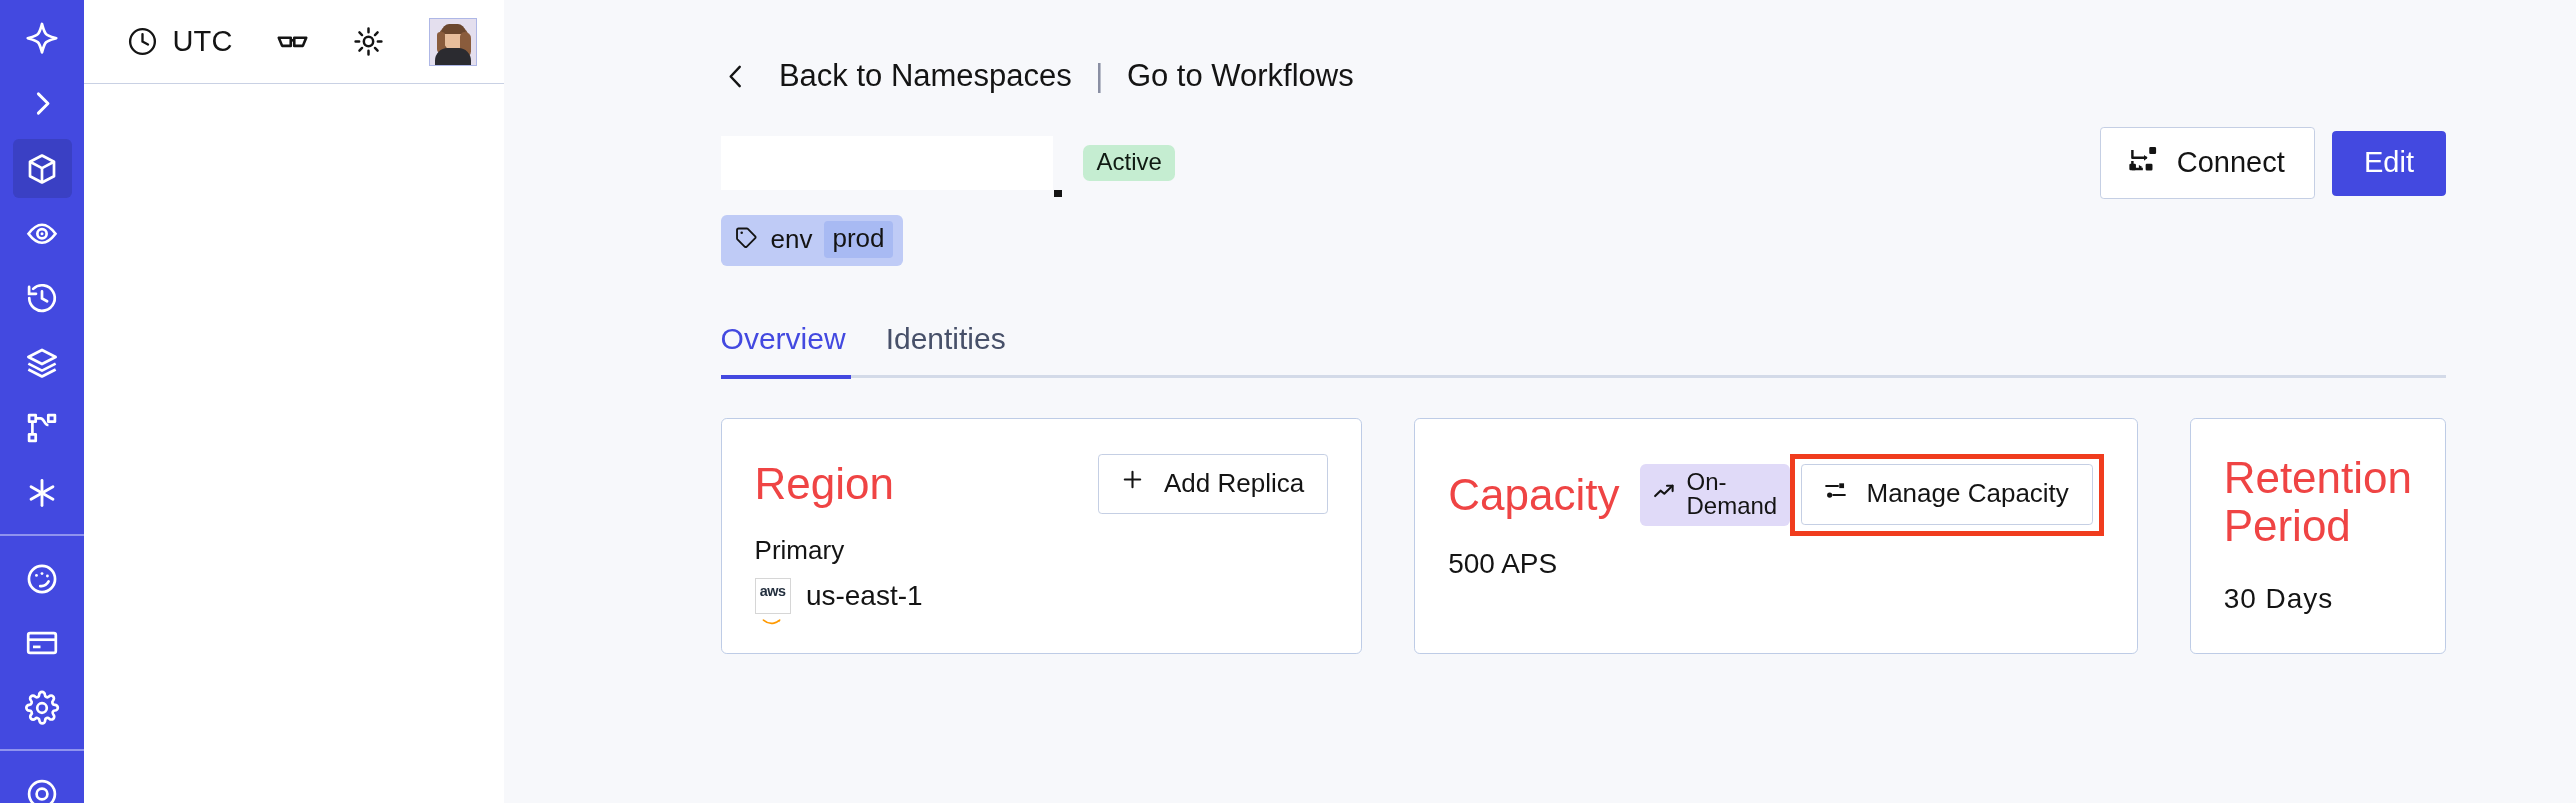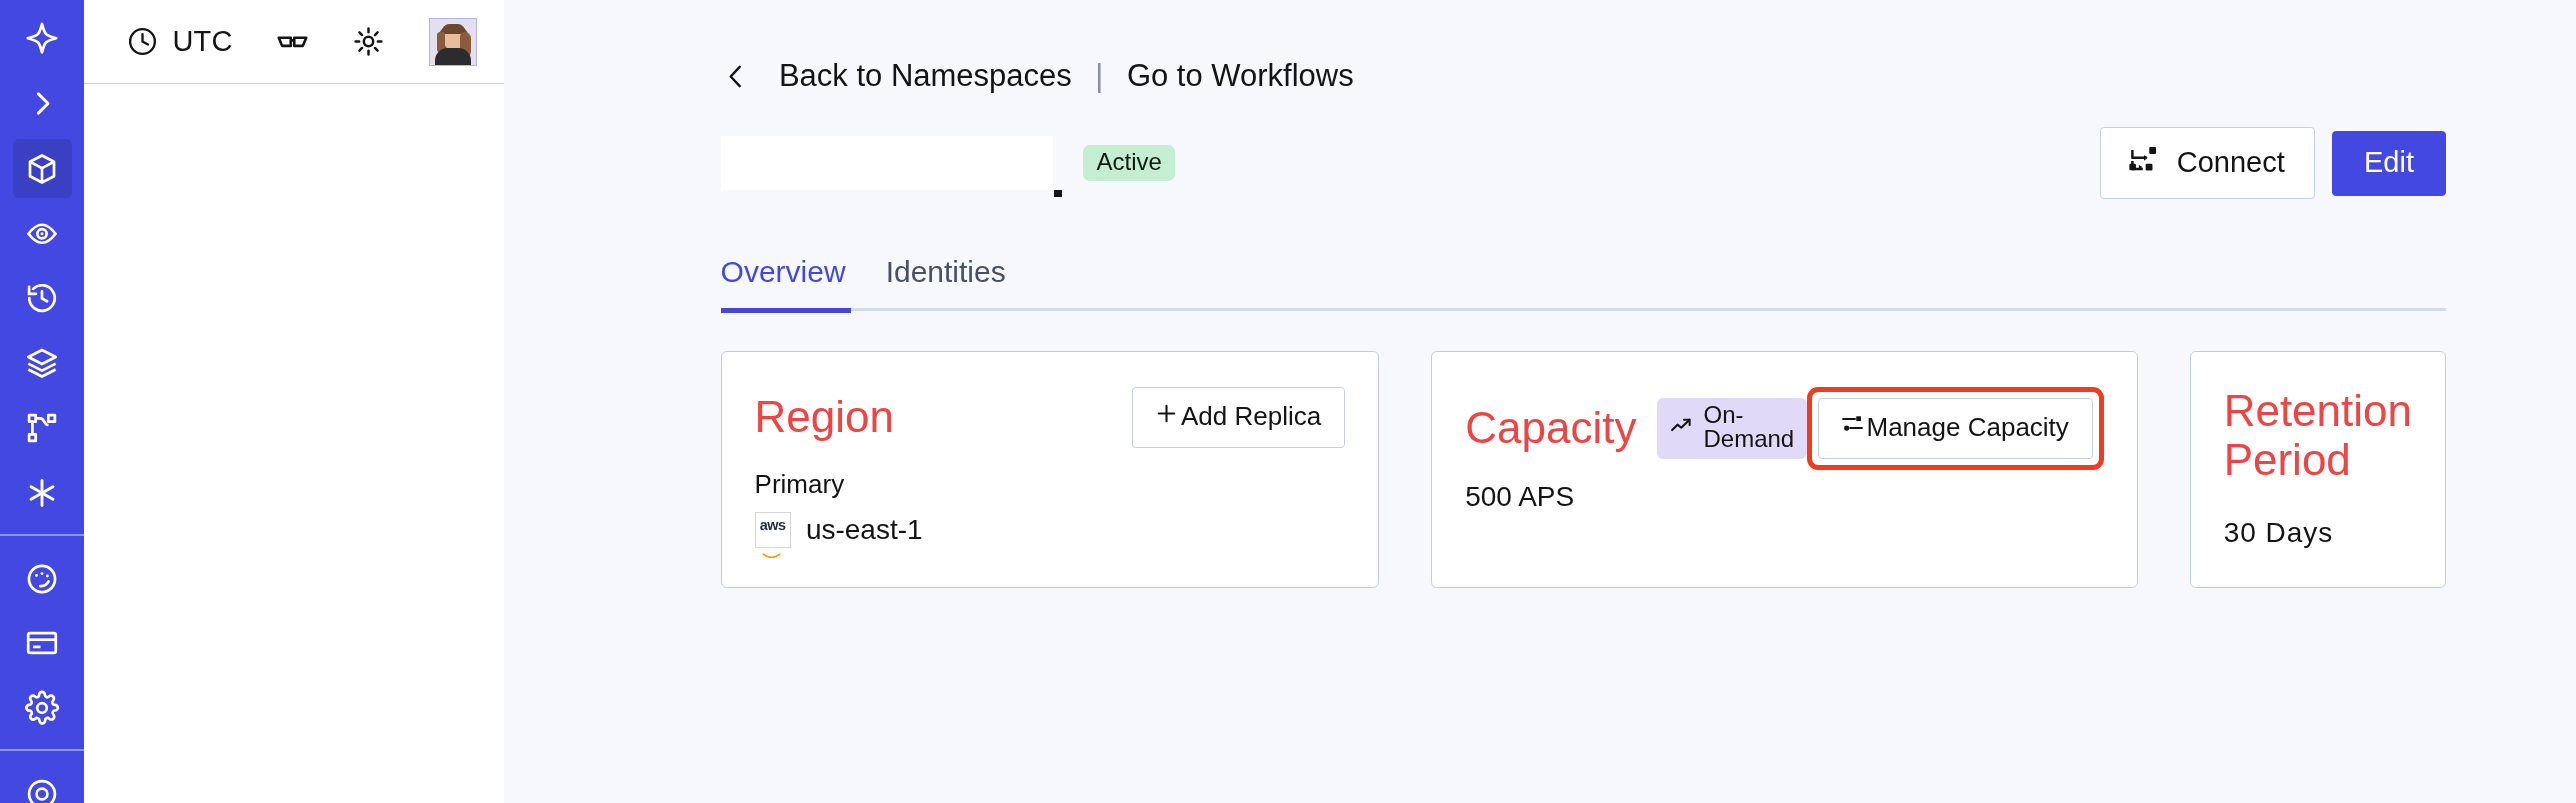--- a/index.html
+++ b/index.html
@@ -143,24 +143,24 @@
   .card-title { font-size: 44px; color: #ef4444; line-height: 1.1; }
   .badge-ondemand {
     margin-left: 21px; display: flex; align-items: center; gap: 9.6px;
     background: #E0DAF8; color: #141414;
     font-size: 24px; border-radius: 5.8px; padding: 5.8px 12.5px 7.7px 11.5px; line-height: 1;
   }
   .card-action { margin-left: auto; }
   .btn-card {
     background: #ffffff; border: 1.9px solid #C5CFE4; color: #141414;
     font-size: 26px; border-radius: 3.8px; padding: 12.5px 23px 14.4px 21px;
-    display: flex; align-items: center; gap: 2px; cursor: pointer; white-space: nowrap;
+    display: flex; align-items: center; gap: 19px; cursor: pointer; white-space: nowrap;
   }
   .highlight-box {
-    border: 5.8px solid #F03C1E; padding: 5.8px; border-radius: 11px;
+    border: 5.8px solid #F03C1E; padding: 5.8px; border-radius: 0;
     margin-left: auto; display: inline-block;
   }
   .card-sub { font-size: 26px; color: #141414; margin-top: 21px; }
   .card-val { font-size: 28px; color: #141414; margin-top: 11.5px; display: flex; align-items: center; gap: 15.3px; }
   .retention .card-val { margin-top: 33px; letter-spacing: 1px; }
   .aws-logo {
     width: 36px; height: 36px; border: 1.9px solid #D6D6D6; background: #ffffff;
     display: flex; flex-direction: column; align-items: center; justify-content: center;
     flex: 0 0 auto;
   }
@@ -351,20 +351,32 @@
             </span>
             <span>Connect</span>
           </button>
 
           <button class="btn btn-primary">
             <span>Edit</span>
           </button>
         </div>
       </div>
 
+      <div class="tags-row">
+        <div class="tag-chip">
+          <span>
+            <svg width="25" height="25" viewBox="0 0 24 24" fill="none" stroke="#141414" stroke-width="1.8" stroke-linejoin="round">
+              <path d="M20.6 12.4 12.3 20.7a1.5 1.5 0 0 1-2.1 0l-6.9-6.9a1.5 1.5 0 0 1-.4-1V4.9a1.5 1.5 0 0 1 1.5-1.5h7.9c.4 0 .8.2 1 .4l7.3 7.3a1.5 1.5 0 0 1 0 1.3z"></path>
+              <circle cx="7.4" cy="7.4" r="1.2" fill="#141414" stroke="none"></circle>
+            </svg>
+          </span>
+          <span class="tag-key">env</span>
+          <span class="tag-val">prod</span>
+        </div>
+      </div>
 
       <div class="tabs-wrap">
         <div class="tabs">
           <div class="tab active">Overview</div>
           <div class="tab">Identities</div>
         </div>
         <div class="tabs-underline">
           <div class="tab-indicator"></div>
         </div>
       </div>

